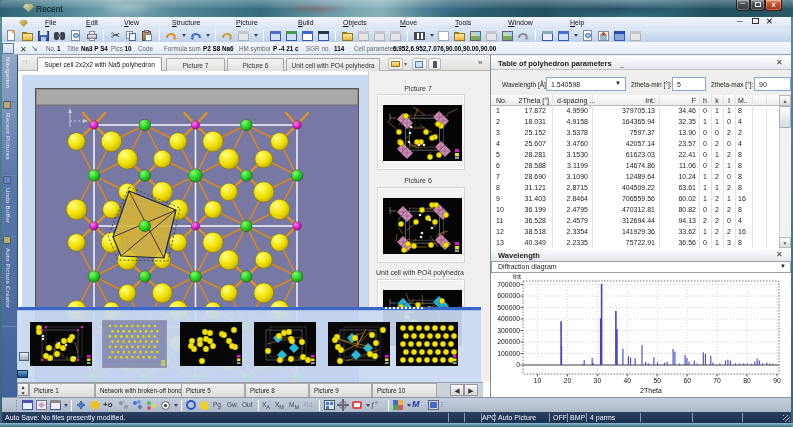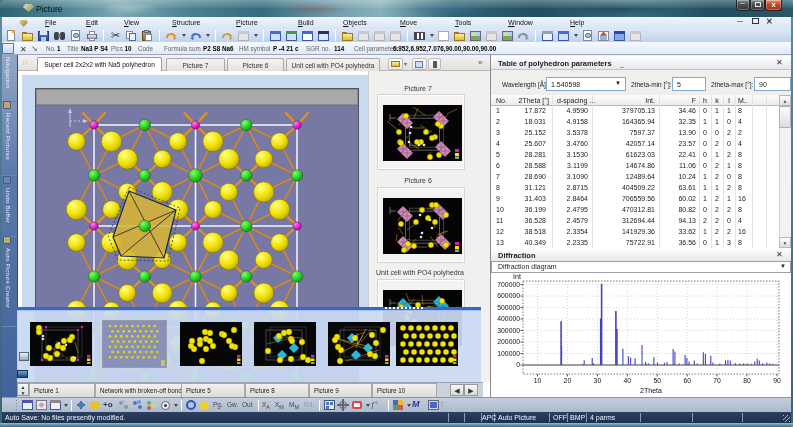--- a/index.html
+++ b/index.html
@@ -18,21 +18,21 @@
 
 <div class="ab" style="left:0;top:0;width:793px;height:427px;background:linear-gradient(90deg,#4a7a8c,#6899aa);"></div>
 
 <div class="ab" style="left:0;top:0;width:793px;height:17px;border-radius:5px 5px 0 0;background:linear-gradient(90deg,#2e6272 0%,#4d8494 8%,#7ba8b2 15%,#4a8090 24%,#356c7d 33%,#6f9dab 42%,#88b2bb 48%,#2f6375 57%,#234f60 68%,#356c7c 80%,#224e5f 90%,#2a5868 100%);"></div>
 <div class="ab" style="left:280px;top:2px;width:70px;height:13px;background:radial-gradient(ellipse at 50% 50%,rgba(150,60,60,0.35),rgba(150,60,60,0) 70%);"></div>
 <div class="ab" style="left:400px;top:1px;width:90px;height:15px;background:radial-gradient(ellipse at 50% 50%,rgba(70,120,160,0.45),rgba(70,120,160,0) 70%);"></div>
 <div class="ab" style="left:560px;top:1px;width:120px;height:15px;background:radial-gradient(ellipse at 50% 50%,rgba(20,40,70,0.4),rgba(20,40,70,0) 75%);"></div>
 <div class="ab" style="left:100px;top:2px;width:60px;height:13px;background:radial-gradient(ellipse at 50% 50%,rgba(210,230,235,0.35),rgba(210,230,235,0) 70%);"></div>
 <div class="ab" style="left:0;top:0;width:793px;height:8px;border-radius:5px 5px 0 0;background:linear-gradient(rgba(255,255,255,0.30),rgba(255,255,255,0.06));"></div>
 <span class="ab" style="left:23px;top:4px;width:11px;height:8px;background:linear-gradient(135deg,#e8e0a8,#8a9260);clip-path:polygon(22% 0,78% 0,100% 38%,50% 100%,0 38%);"></span>
-<span class="ab" style="left:36px;top:4px;font-size:8.5px;color:#0a1418;">Picture</span>
+<span class="ab" style="left:36px;top:4px;font-size:8.5px;color:#0a1418;">Recent</span>
 
 <div class="ab" style="left:736px;top:0;width:14px;height:11px;background:linear-gradient(#8d949b,#4a5056 40%,#34393e);border:1px solid #23262a;border-top:none;border-radius:0 0 3px 3px;box-shadow:inset 0 0 0 1px rgba(255,255,255,0.25);">
     <span class="ab" style="left:3px;top:0px;color:#f2f2f2;font-size:7px;">─</span>
   </div>
 <div class="ab" style="left:750px;top:0;width:15px;height:11px;background:linear-gradient(#8d949b,#4a5056 40%,#34393e);border:1px solid #23262a;border-top:none;border-radius:0 0 3px 3px;box-shadow:inset 0 0 0 1px rgba(255,255,255,0.25);">
     <span class="ab" style="left:4px;top:2px;width:6px;height:5px;border:1px solid #e8e8e8;"></span>
   </div>
 <div class="ab" style="left:765px;top:0;width:17px;height:11px;background:linear-gradient(#e69a78,#c2502c 40%,#993018);border:1px solid #4f1206;border-top:none;border-radius:0 0 3px 3px;box-shadow:inset 0 0 0 1px rgba(255,255,255,0.3);">
     <span class="ab" style="left:5.5px;top:0px;color:#fff;font-size:7.5px;font-weight:bold;">x</span>
   </div>
@@ -1119,21 +1119,21 @@
 <span class="ab" style="left:666px;top:239.0px;width:30px;text-align:right;">36.56</span>
 <span class="ab" style="left:699px;top:239.0px;width:12px;text-align:center;">0</span>
 <span class="ab" style="left:711px;top:239.0px;width:12px;text-align:center;">1</span>
 <span class="ab" style="left:723px;top:239.0px;width:12px;text-align:center;">3</span>
 <span class="ab" style="left:738px;top:239.0px;">8</span>
 <div class="ab" style="left:779px;top:95px;width:12px;height:153px;background:#f2f2f2;border-left:1px solid #d0d0d0;"></div>
 <div class="ab" style="left:779px;top:95px;width:12px;height:11px;background:linear-gradient(#fff,#dcdcdc);border:1px solid #b8b8b8;font-size:5px;color:#555;text-align:center;line-height:10px;">▲</div>
 <div class="ab" style="left:779px;top:106px;width:12px;height:22px;background:linear-gradient(#fdfdfd,#d8dce4);border:1px solid #a8b0bc;border-radius:1px;"></div>
 <div class="ab" style="left:779px;top:237px;width:12px;height:11px;background:linear-gradient(#fff,#dcdcdc);border:1px solid #b8b8b8;font-size:5px;color:#555;text-align:center;line-height:10px;">▼</div>
 <div class="ab" style="left:491px;top:248px;width:300px;height:14px;background:linear-gradient(#fdfdfd,#e4e7ec);border-bottom:1px solid #c0c4cc;border-top:1px solid #fff;"></div>
-<span class="ab" style="left:498px;top:251px;font-size:7.5px;font-weight:bold;color:#1a1a1a;">Diffraction</span>
+<span class="ab" style="left:498px;top:251px;font-size:7.5px;font-weight:bold;color:#1a1a1a;">Wavelength</span>
 <span class="ab" style="left:776px;top:250px;font-size:8px;color:#333;">✕</span>
 <div class="ab" style="left:491px;top:261px;width:300px;height:12px;background:#fff;border:1px solid #9aa0a8;"></div>
 <span class="ab" style="left:498px;top:263px;">Diffraction diagram</span>
 <span class="ab" style="left:780px;top:263px;font-size:6px;color:#222;">▼</span>
 <div class="ab" style="left:491px;top:273px;width:301px;height:124px;background:#fff;"></div>
 <svg class="ab" style="left:491px;top:273px;" width="301" height="124" viewBox="0 0 301 124">
     <rect width="301" height="124" fill="#fff"></rect>
     <g stroke="#b8b8c0" stroke-width="0.6" stroke-dasharray="1,2">
       <line x1="32" y1="11.5" x2="288" y2="11.5"></line>
       <line x1="32" y1="23.0" x2="288" y2="23.0"></line>

